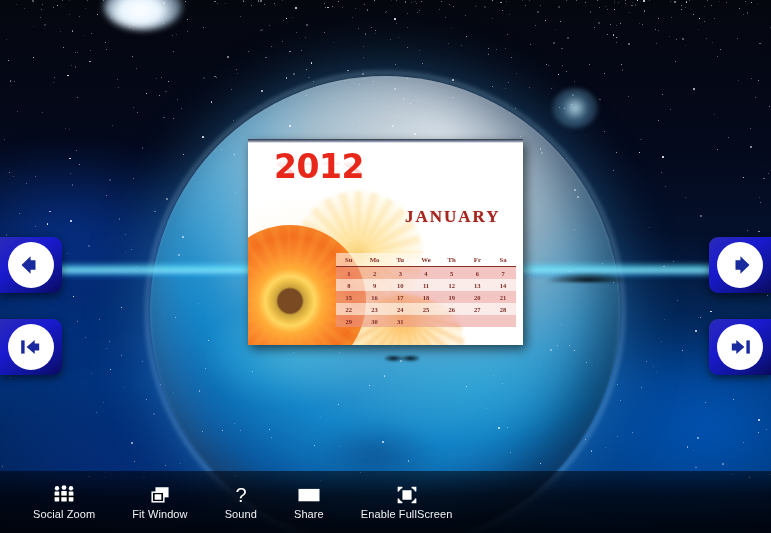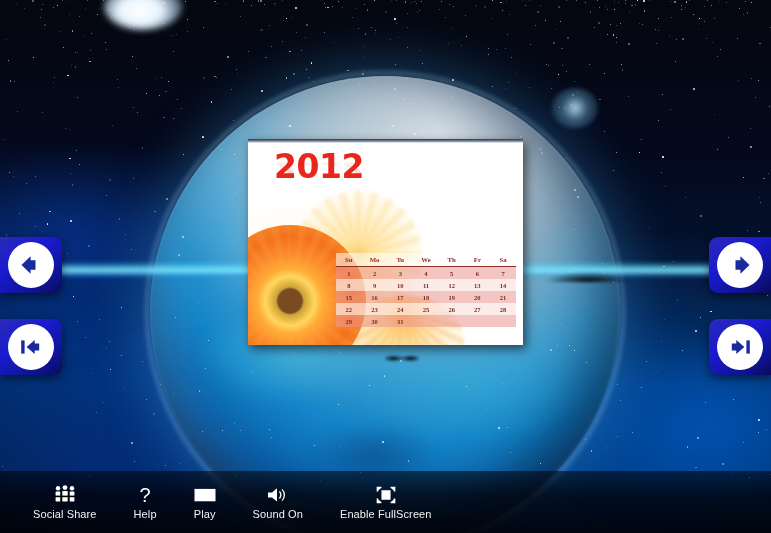--- a/index.html
+++ b/index.html
@@ -1034,20 +1034,21 @@
     <div class="flower-b-petals"></div>
     <div class="flower-c"></div>
     <div class="flower-c-petals"></div>
     <div class="flower-a"></div>
     <div class="flower-a-petals"></div>
 
     <div class="page-topedge"></div>
 
     <div id="year-reflection">2012</div>
     <div id="year">2012</div>
+    <div id="month">JANUARY</div>
 
     <table id="cal-table">
       <thead>
         <tr>
           <th>Su</th>
           <th>Mo</th>
           <th>Tu</th>
           <th>We</th>
           <th>Th</th>
           <th>Fr</th>
@@ -1114,56 +1115,56 @@
             <rect x="1.6" y="6.4" width="4.8" height="10" rx="0.6"></rect>
           <circle cx="11" cy="2.6" r="2.4"></circle>
             <rect x="8.3" y="6.0" width="5.4" height="10.6" rx="0.6"></rect>
           <circle cx="18" cy="3.2" r="2.2"></circle>
             <rect x="15.6" y="6.4" width="4.8" height="10" rx="0.6"></rect>
           <rect x="0" y="10.6" width="22" height="1.6" fill="#000"></rect>
           <rect x="6.6" y="6.0" width="1.3" height="10.6" fill="#000"></rect>
           <rect x="14.0" y="6.0" width="1.3" height="10.6" fill="#000"></rect>
         </svg>
       </span>
-      <span class="tb-label">Social Share</span>
+      <span class="tb-label">Social Zoom</span>
     </div>
 
+    <div class="tb-item" style="margin-left:29px;">
+      <span class="tb-icon">
+        <svg width="20" height="18" viewBox="0 0 20 18" fill="none" stroke="#fff" stroke-width="1.5">
+          <rect x="6.2" y="2.0" width="11.6" height="8.6"></rect>
+          <rect x="2.2" y="6.2" width="11.6" height="9.6" fill="#05070f"></rect>
+          <rect x="5.4" y="9.0" width="5.2" height="4.0"></rect>
+        </svg>
+      </span>
+      <span class="tb-label">Fit Window</span>
+    </div>
 
 
 
     <div class="tb-item" style="margin-left:29px;">
       <span class="tb-icon">
         <svg width="16" height="20" viewBox="0 0 16 20">
           <text x="8" y="17" text-anchor="middle" font-family="Liberation Sans, sans-serif" font-size="20" fill="#fff">?</text>
         </svg>
       </span>
-      <span class="tb-label">Help</span>
+      <span class="tb-label">Sound</span>
     </div>
 
     <div class="tb-item" style="margin-left:29px;">
       <span class="tb-icon">
         <svg width="22" height="16" viewBox="0 0 22 16" fill="none" stroke="#fff" stroke-width="1.4">
           <rect x="1.2" y="2.6" width="19.6" height="11.0"></rect>
           <path d="M1.2 2.6 L11 9.6 L20.8 2.6"></path>
           <path d="M1.2 13.6 L8.2 7.6 M20.8 13.6 L13.8 7.6"></path>
         </svg>
       </span>
-      <span class="tb-label">Play</span>
+      <span class="tb-label">Share</span>
     </div>
 
-    <div class="tb-item" style="margin-left:29px;">
-      <span class="tb-icon">
-        <svg width="24" height="18" viewBox="0 0 24 18">
-          <path d="M2 6.4 H6 L11 2.2 V15.6 L6 11.4 H2 Z" fill="#fff"></path>
-          <path d="M13.4 5.6 a4.6 4.6 0 0 1 0 6.8" fill="none" stroke="#fff" stroke-width="1.4"></path>
-          <path d="M16.0 3.4 a7.8 7.8 0 0 1 0 11.2" fill="none" stroke="#fff" stroke-width="1.3"></path>
-        </svg>
-      </span>
-      <span class="tb-label">Sound On</span>
-    </div>
 
     <div class="tb-item" style="margin-left:29px;">
       <span class="tb-icon">
         <svg width="22" height="20" viewBox="0 0 22 20" fill="none" stroke="#fff" stroke-width="1.5">
           <path d="M2.4 6.4 V2.4 H6.4 M15.6 2.4 H19.6 V6.4 M19.6 13.6 V17.6 H15.6 M6.4 17.6 H2.4 V13.6"></path>
           <rect x="7.2" y="6.0" width="7.6" height="8.0"></rect>
         </svg>
       </span>
       <span class="tb-label">Enable FullScreen</span>
     </div>

